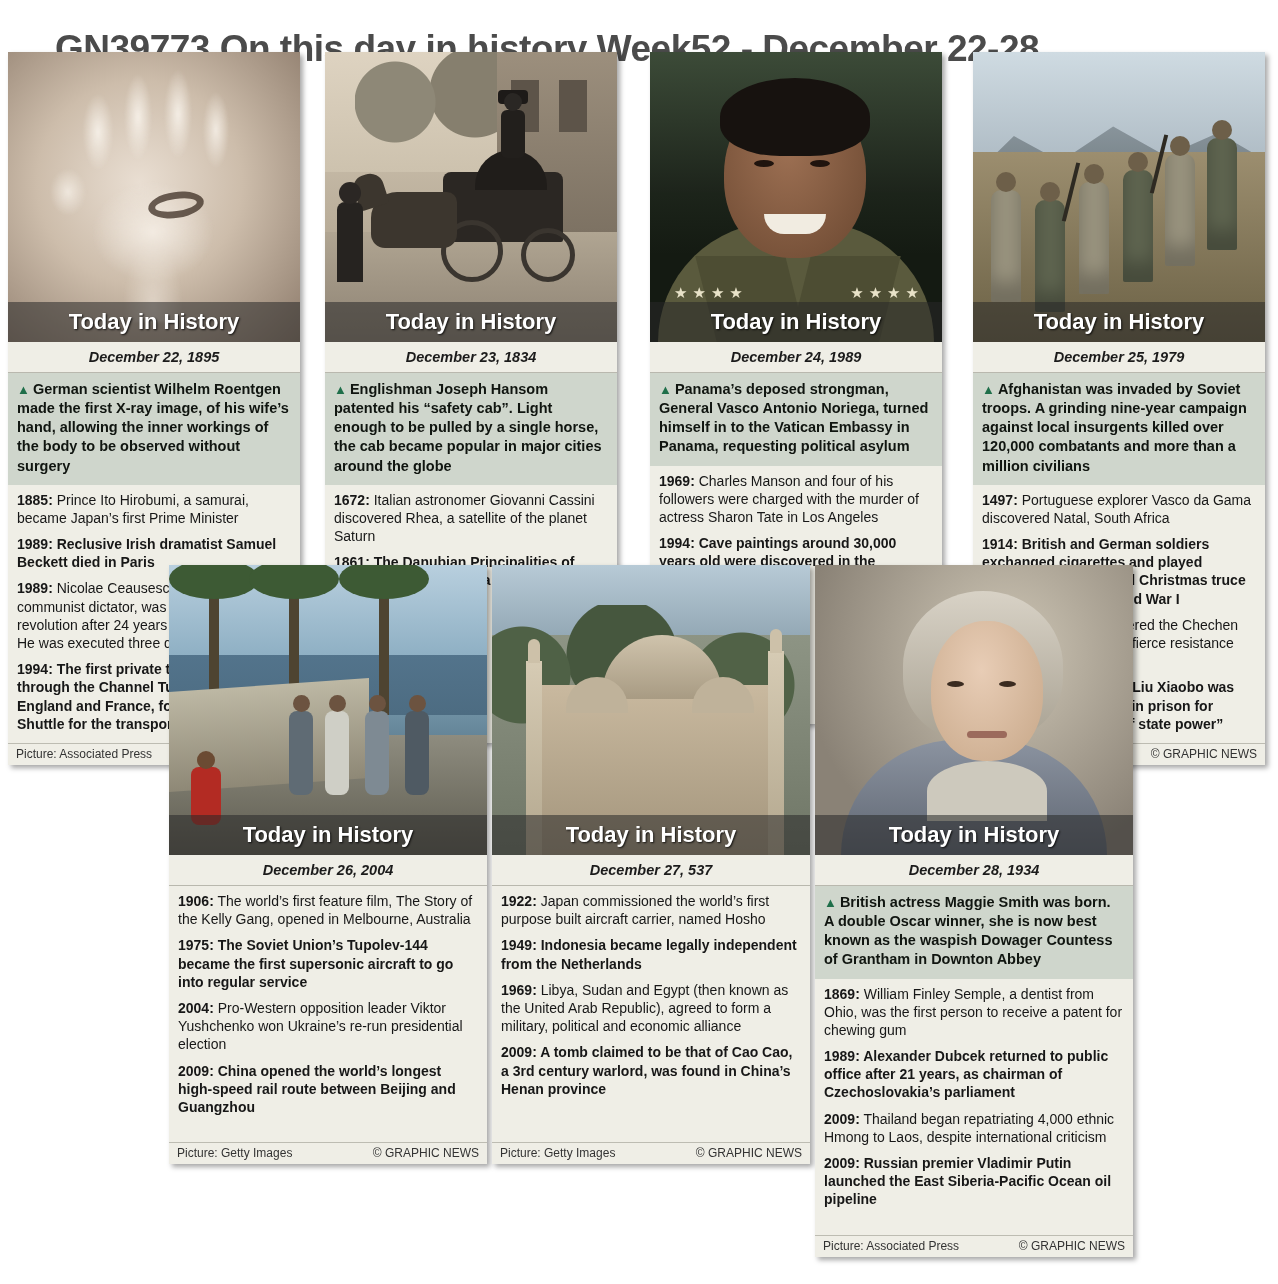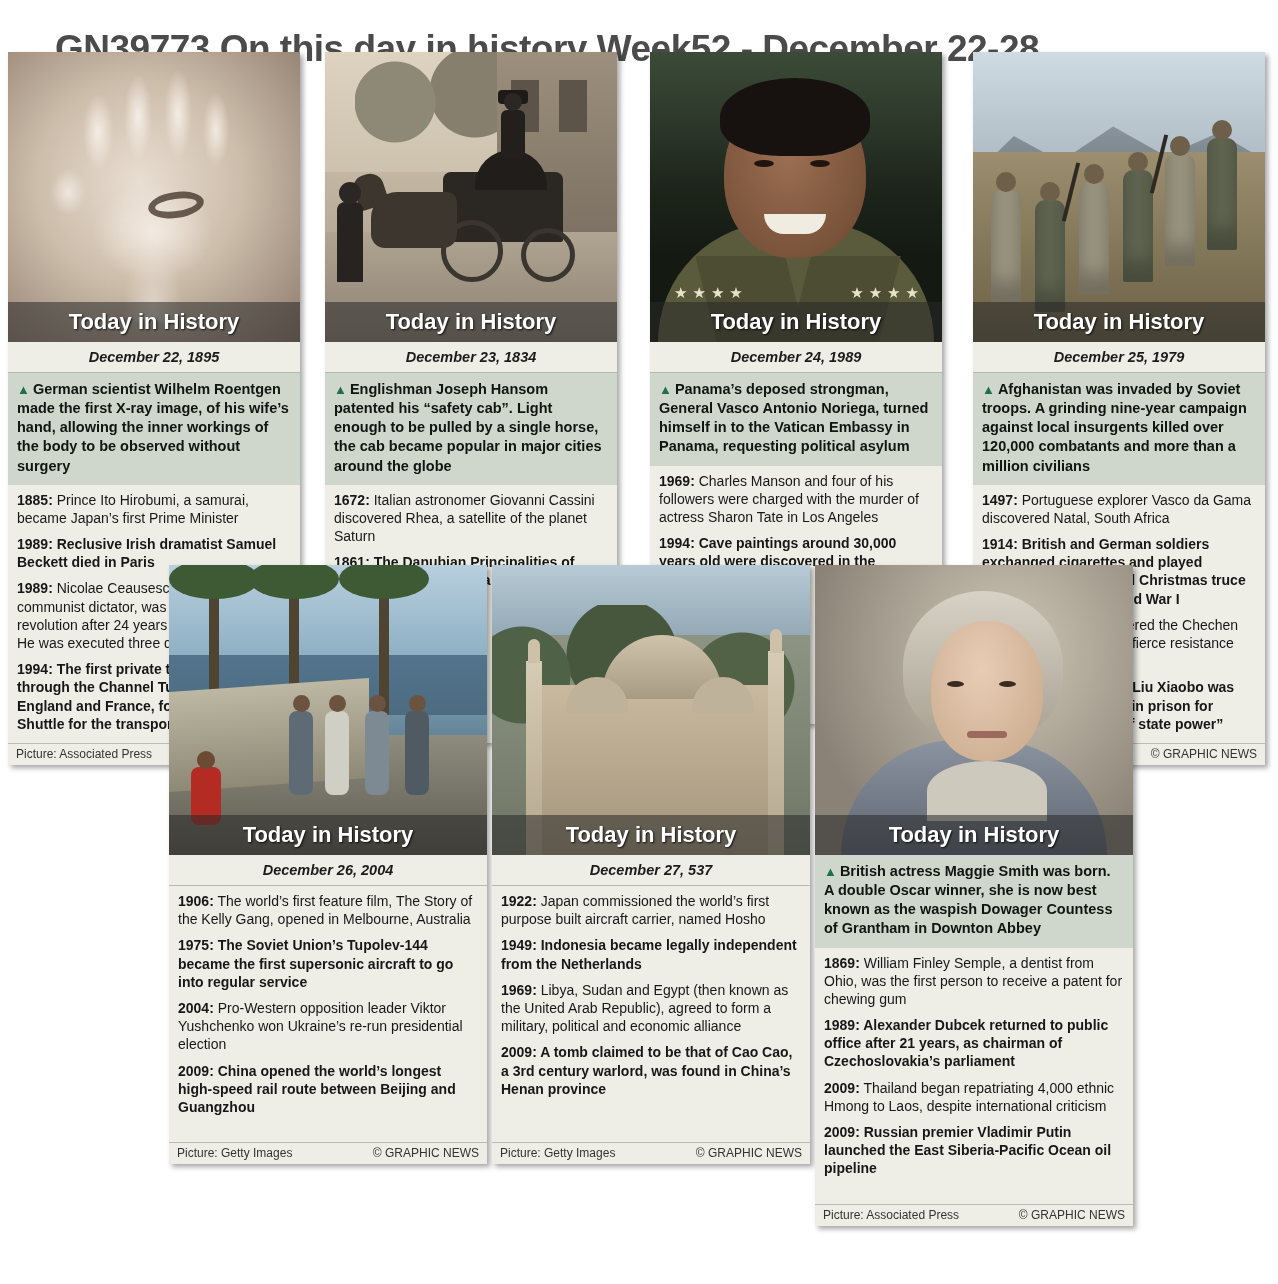--- a/index.html
+++ b/index.html
@@ -365,20 +365,21 @@
     <div class="bg"></div>
     <div class="coat"></div>
     <div class="scarf"></div>
     <div class="hair"></div>
     <div class="face"></div>
     <div class="eyeL"></div>
     <div class="eyeR"></div>
     <div class="mouth"></div>
     <div class="banner">Today in History</div>
   </div>
+  <div class="date">December 28, 1934</div>
   <div class="lead"><span class="tri">▲</span><span>British actress Maggie Smith was born. A double Oscar winner, she is now best known as the waspish Dowager Countess of Grantham in Downton Abbey</span></div>
   <div class="facts">
     <p><span class="yr">1869:</span><span> William Finley Semple, a dentist from Ohio, was the first person to receive a patent for chewing gum</span></p>
     <p class="bold"><span class="yr">1989:</span><span> Alexander Dubcek returned to public office after 21 years, as chairman of Czechoslovakia’s parliament</span></p>
     <p><span class="yr">2009:</span><span> Thailand began repatriating 4,000 ethnic Hmong to Laos, despite international criticism</span></p>
     <p class="bold"><span class="yr">2009:</span><span> Russian premier Vladimir Putin launched the East Siberia-Pacific Ocean oil pipeline</span></p>
   </div>
   <div class="credit">
     <span>Picture: Associated Press</span>
     <span>© GRAPHIC NEWS</span>

